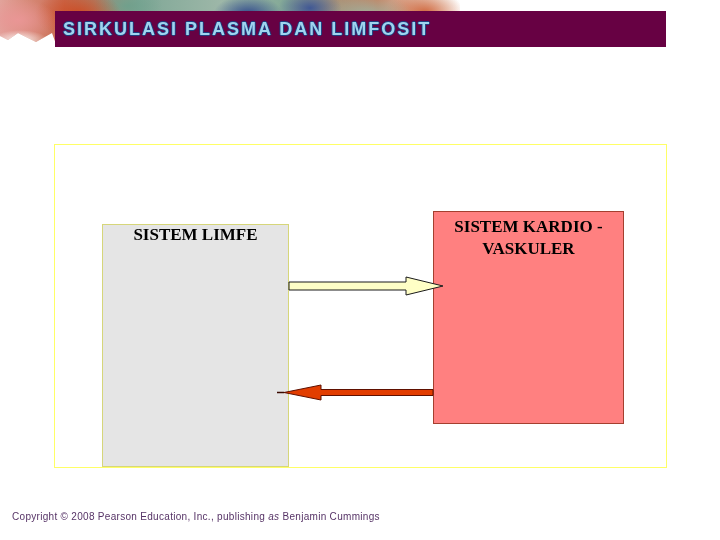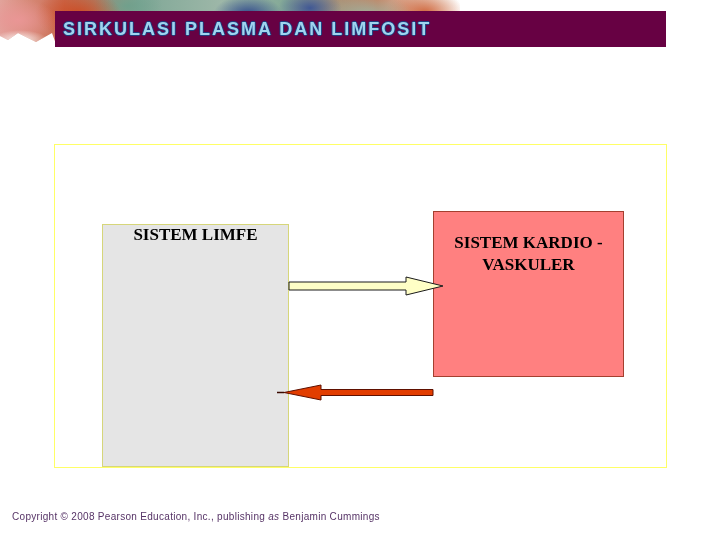--- a/index.html
+++ b/index.html
@@ -69,24 +69,24 @@
     color: #000000;
   }
   .box-limfe {
     left: 47px; top: 79px;
     width: 187px; height: 243px;
     background: #e5e5e5;
     border: 1px solid #d6d67a;
   }
   .box-kardio {
     left: 378px; top: 66px;
-    width: 191px; height: 166px;
+    width: 191px; height: 213px;
     background: #ff8080;
     border: 1px solid #a43f2f;
-    padding-top: 20px;
+    padding-top: 4px;
     line-height: 22px;
   }
   .arrows-svg {
     position: absolute; left: 0; top: 0;
     width: 613px; height: 324px;
     pointer-events: none;
   }
 
   
   .copyright {

